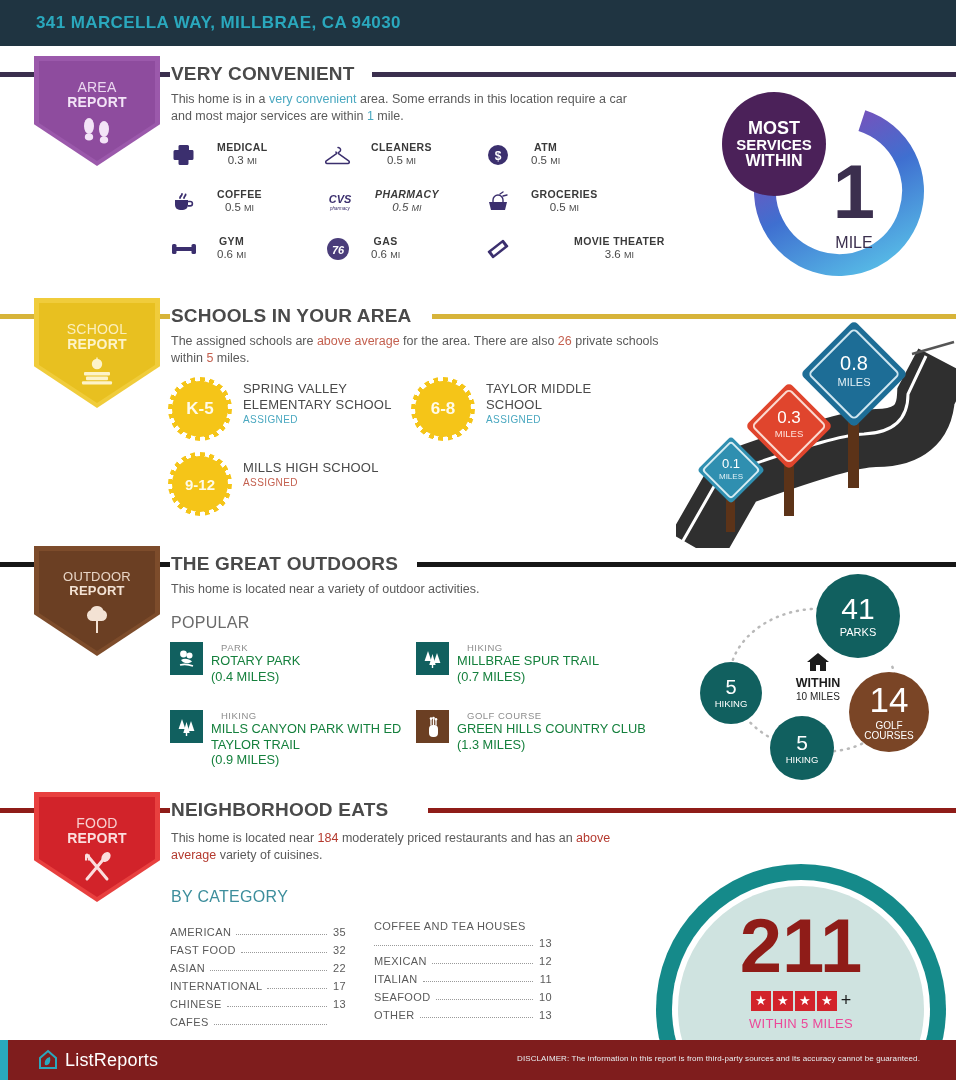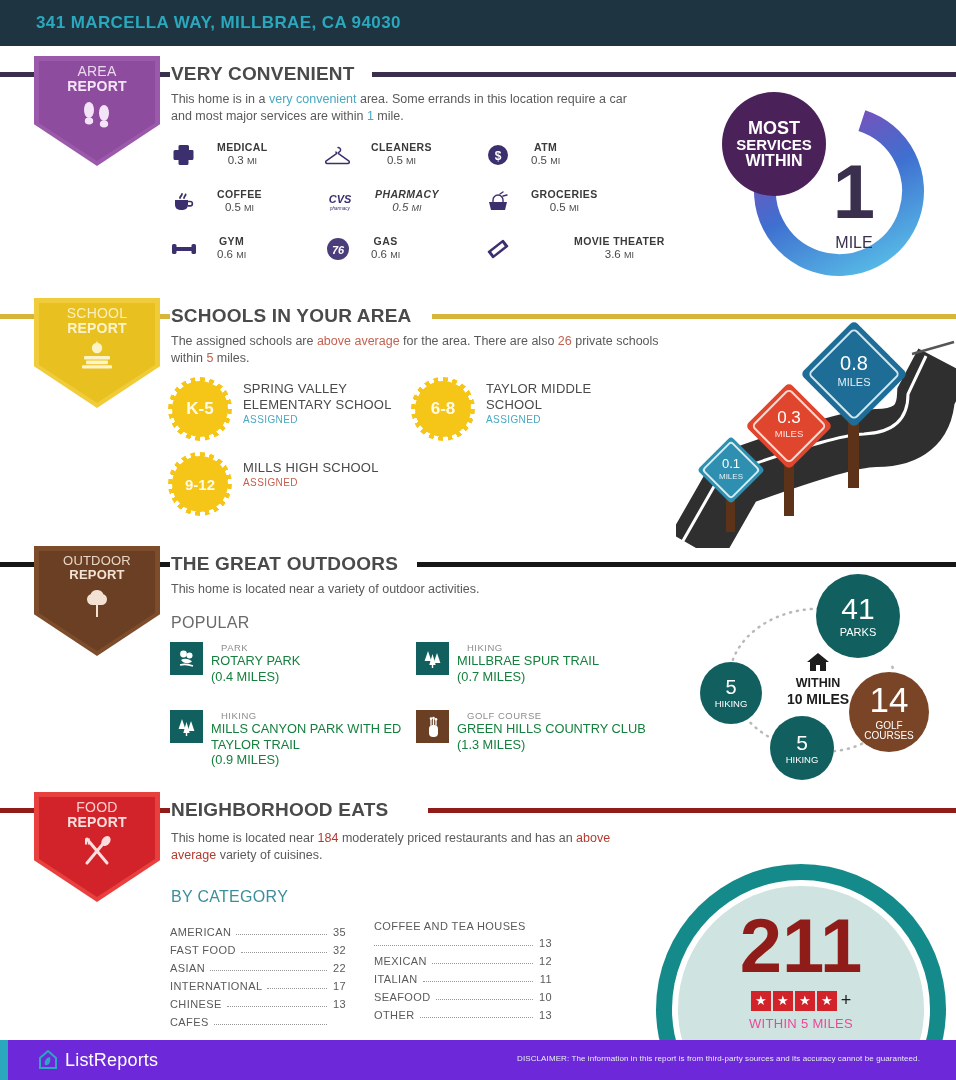--- a/index.html
+++ b/index.html
@@ -24,21 +24,21 @@
   
   .section{ position:absolute; left:0; width:956px; }
   .rule{
     position:absolute; height:5px; left:0; right:0;
   }
   
   .badge{
     position:absolute; width:126px; height:110px;
     display:flex; flex-direction:column; align-items:center;
     clip-path: polygon(0% 0%, 100% 0%, 100% 62%, 50% 100%, 0% 62%);
-    padding-top:8px;
+    padding-top:24px;
   }
   .badge .inner{
     position:absolute; left:5px; top:5px; width:116px; height:100px;
     clip-path: polygon(0% 0%, 100% 0%, 100% 62%, 50% 100%, 0% 62%);
   }
   .badge .txt{
     position:relative; z-index:3; text-align:center; line-height:1.04;
     font-size:14px; letter-spacing:.2px; font-weight:bold;
   }
   .badge .txt .l1{ display:block; font-weight:normal; opacity:.92; }
@@ -88,21 +88,21 @@
   .catcol{ position:absolute; font-size:11px; color:#5a5a5a; letter-spacing:.4px; }
   .catrow{ display:flex; align-items:flex-end; height:18px; }
   .catrow .cn{ white-space:nowrap; }
   .catrow .dots{
     flex:1; border-bottom:1px dotted #9a9a9a; margin:0 5px 3px 5px; height:1px;
   }
   .catrow .cv{ white-space:nowrap; min-width:14px; text-align:right; }
   .catrow.wrap{ display:block; height:auto; }
   
   .footer{
-    position:absolute; left:0; bottom:0; width:956px; height:40px; background:#6d28d9;
+    position:absolute; left:0; bottom:0; width:956px; height:40px; background:#7f1d1d;
   }
   .footer .brand{
     position:absolute; left:38px; top:9px; display:flex; align-items:center;
     color:#ffffff; font-size:18px; letter-spacing:.2px;
   }
   .footer .disc{
     position:absolute; right:36px; top:14px; font-size:8px; color:#e8eef1; letter-spacing:.1px;
   }
   .footer .accentline{ position:absolute; left:0; top:0; width:8px; height:40px; background:#2aa8bd; }
 </style>
@@ -476,21 +476,21 @@
       <span style="font-size:21px;">5</span>
       <span style="font-size:9.5px;margin-top:2px;">HIKING</span>
     </div>
     <div style="position:absolute;left:78px;top:78px;width:96px;text-align:center;color:#1c1c1c;line-height:1.15;">
       <div>
         <svg width="24" height="20" viewBox="0 0 24 20">
             <path d="M12 1L1 10h3v9h6v-6h4v6h6v-9h3L12 1z" fill="#1c1c1c"></path>
           </svg>
       </div>
       <div style="font-size:12.5px;font-weight:bold;">WITHIN</div>
-      <div style="font-size:14px;font-weight:bold;">10 MILES</div>
+      <div style="font-size:10px;font-weight:normal;">10 MILES</div>
     </div>
   </div>
 </div>
 
 <div class="section" style="top:792px;height:248px;">
   <div class="rule" style="left:0;top:16px;width:34px;background:#8f1c18;"></div>
   <div class="badge" style="left:34px;top:0;background:#e8403f;">
     <div class="inner" style="background:#d2232a;"></div>
     <div class="txt" style="color:#fbdede;">
       <span class="l1">FOOD</span>

